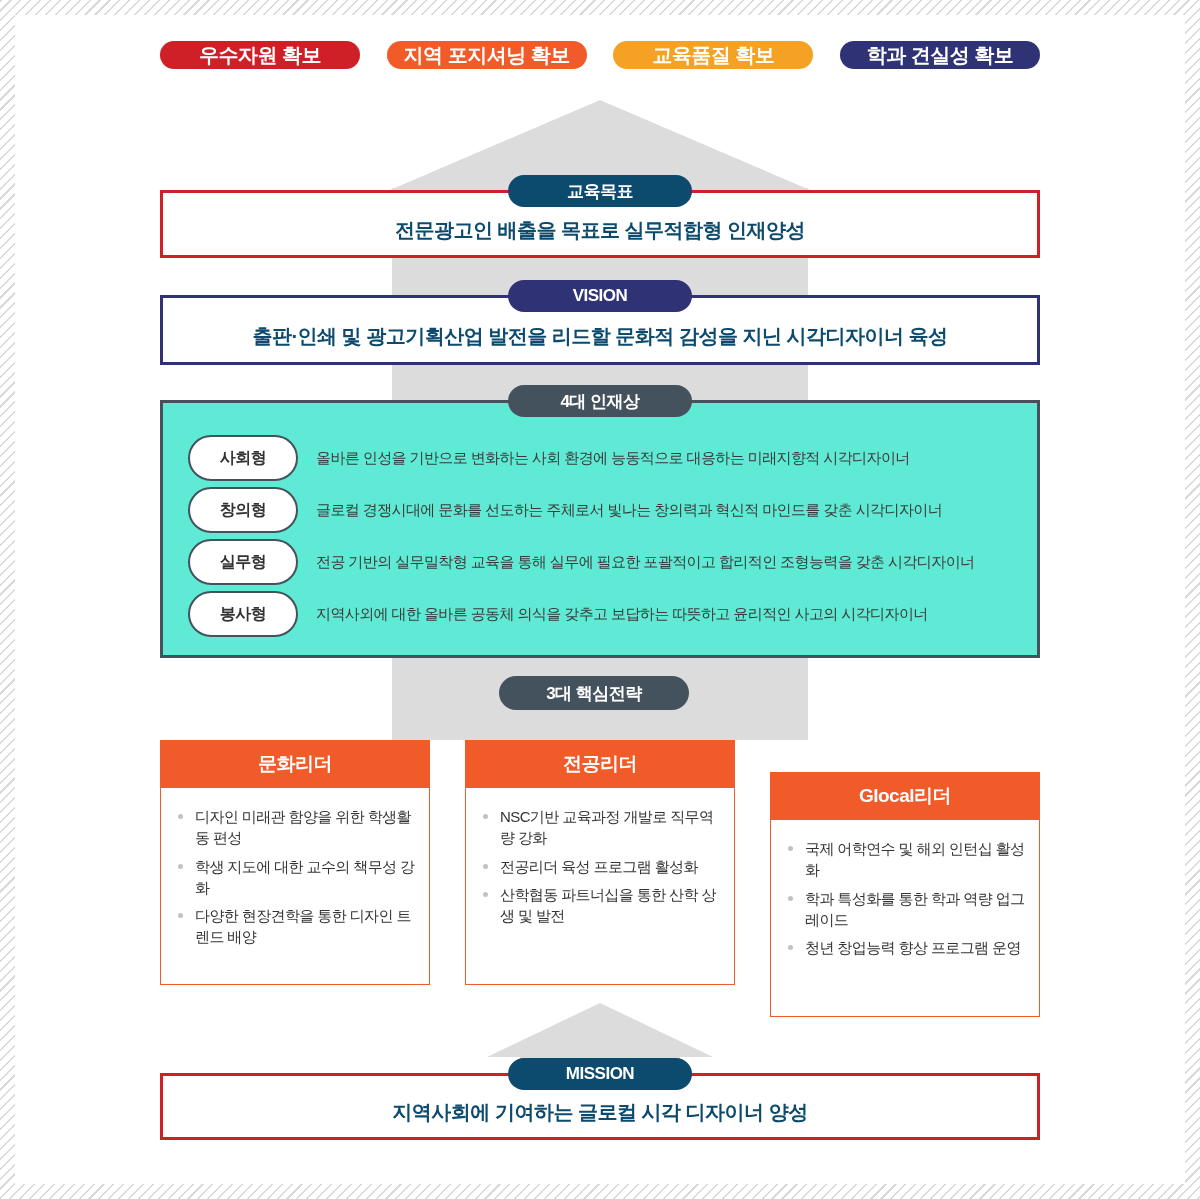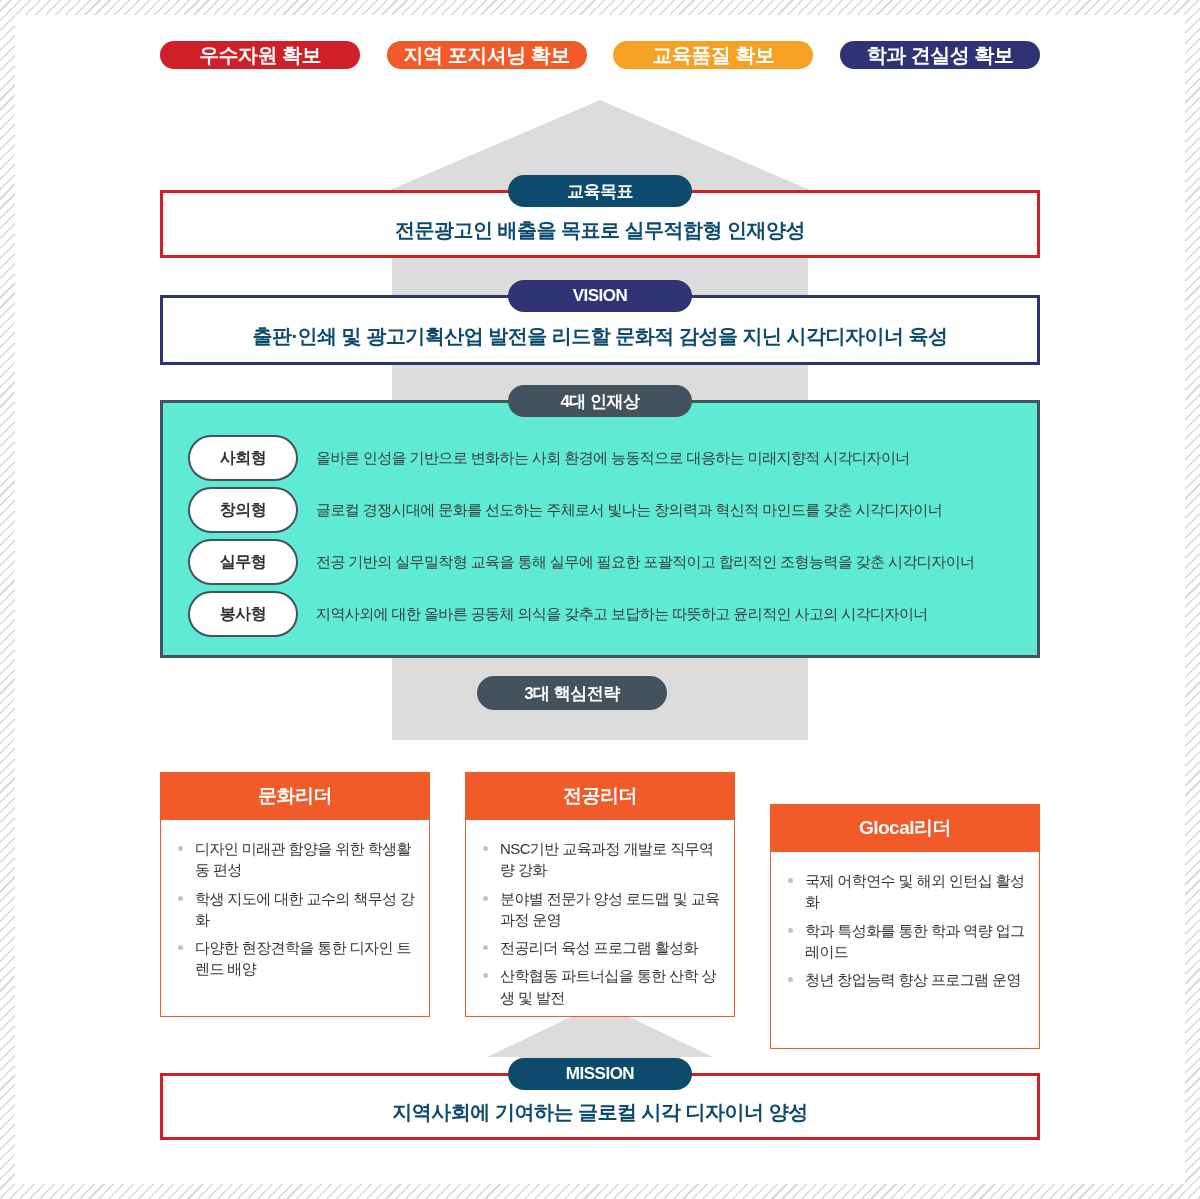--- a/index.html
+++ b/index.html
@@ -82,27 +82,27 @@
     width:106px;height:42px;border:2px solid #44525e;border-radius:23px;
     display:flex;align-items:center;justify-content:center;
     font-size:16px;font-weight:bold;color:#333;flex:none;
     background:#fff;letter-spacing:-0.5px;
   }
   .talent-desc{
     margin-left:18px;font-size:15px;color:#3a3a3a;letter-spacing:-0.6px;
   }
   
   .strategy-pill{
-    position:absolute;left:477px;top:676px;width:190px;height:34px;border-radius:17px;
+    position:absolute;left:499px;top:676px;width:190px;height:34px;border-radius:17px;
     background:#44525e;color:#fff;font-size:17px;font-weight:bold;
     display:flex;align-items:center;justify-content:center;letter-spacing:-0.5px;
   }
   
   .column{
-    position:absolute;top:772px;width:270px;height:245px;
+    position:absolute;top:740px;width:270px;height:245px;
     border:1px solid #f15a29;background:#fff;box-sizing:border-box;
   }
   .col-1{left:160px;}
   .col-2{left:465px;}
   .col-3{left:770px;margin-top:32px;}
   .column-header{
     margin:-1px -1px 0 -1px;height:48px;background:#f15a29;color:#fff;
     font-size:19px;font-weight:bold;display:flex;align-items:center;justify-content:center;
     letter-spacing:-0.5px;
   }
@@ -178,21 +178,20 @@
       <li>다양한 현장견학을 통한 디자인 트렌드 배양</li>
     </ul>
   </div>
 </div>
 
 <div class="column col-2">
   <div class="column-header">전공리더</div>
   <div class="column-body">
     <ul>
       <li>NSC기반 교육과정 개발로 직무역량 강화</li>
-      <li>분야별 전문가 양성 로드맵 및 교육과정 운영</li>
       <li>전공리더 육성 프로그램 활성화</li>
       <li>산학협동 파트너십을 통한 산학 상생 및 발전</li>
     </ul>
   </div>
 </div>
 
 <div class="column col-3">
   <div class="column-header">Glocal리더</div>
   <div class="column-body">
     <ul>

